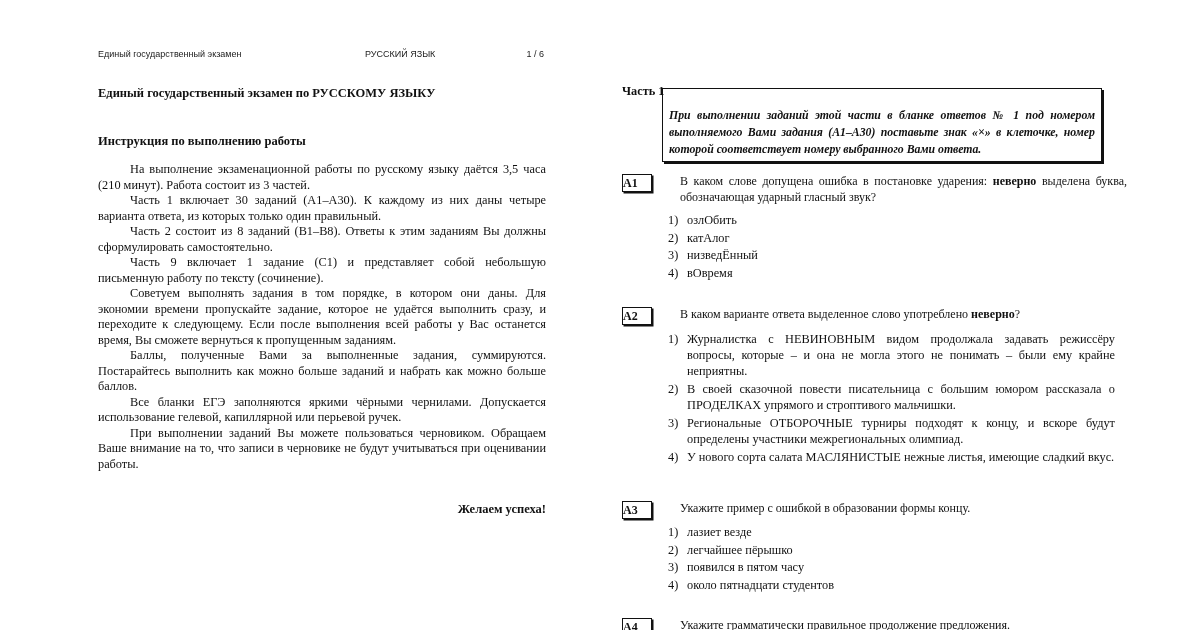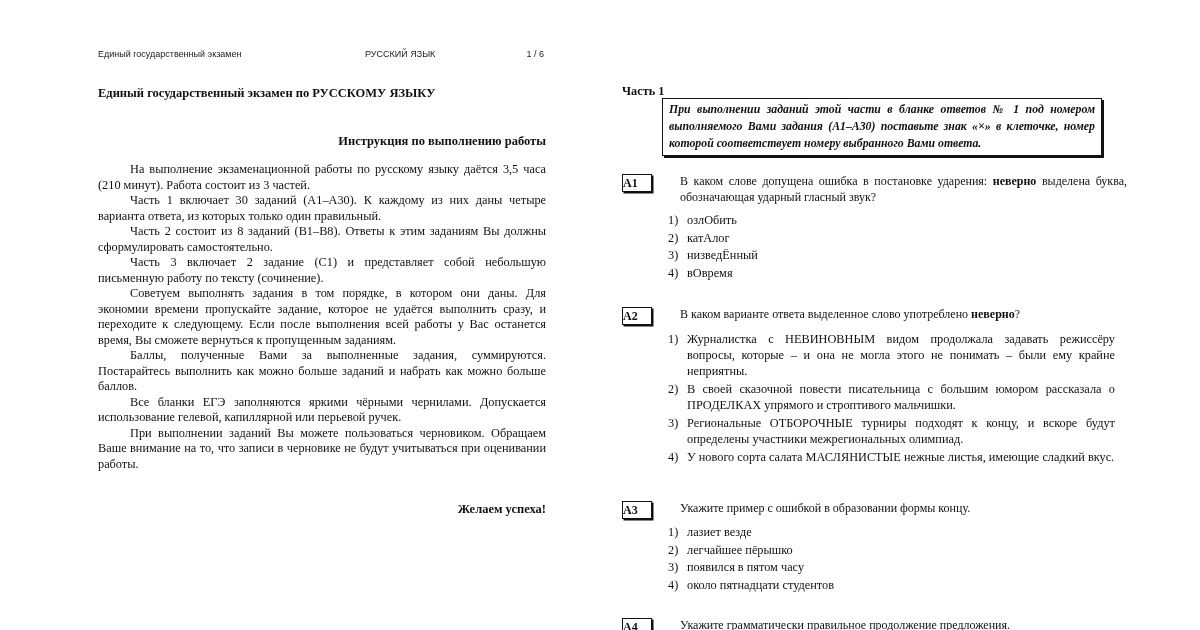--- a/index.html
+++ b/index.html
@@ -18,41 +18,41 @@
   }
   .running-header .rh-left { position: absolute; left: 0; top: 0; }
   .running-header .rh-center { position: absolute; left: 267px; top: 0; }
   .running-header .rh-right { position: absolute; right: 2px; top: 0; }
 
   .doc-title {
     position: absolute; top: 86px; left: 0; width: 448px; text-align: left;
     font-weight: bold; font-size: 12.5px; margin: 0;
   }
   .doc-subtitle {
-    position: absolute; top: 134px; left: 0; width: 448px; text-align: right;
+    position: absolute; top: 134px; left: 0; width: 448px; text-align: left;
     font-weight: bold; font-size: 12.5px; margin: 0;
   }
   .instructions {
     position: absolute; top: 162px; left: 0; width: 448px;
     font-size: 12.3px; line-height: 15.5px; text-align: justify;
   }
   .instructions p { margin: 0; text-indent: 32px; text-align-last: left; }
   .closing {
     position: absolute; top: 502px; left: 0; width: 448px; text-align: right;
     font-weight: bold; font-size: 12.5px; margin: 0;
   }
 
   .part-title {
     position: absolute; top: 84px; left: 0; width: 494px; 
     font-weight: bold; font-size: 12.3px; margin: 0;
   }
   .part-note {
-    position: absolute; top: 98px; left: 40px; width: 440px;
+    position: absolute; top: 88px; left: 40px; width: 440px;
     border: 1.5px solid #111; box-shadow: 2px 2px 0 #111;
-    padding: 2px 6px 3px 6px; box-sizing: border-box;
+    padding: 18px 6px 3px 6px; box-sizing: border-box;
     font-weight: bold; font-style: italic; font-size: 11.8px; line-height: 17px;
     text-align: justify; text-align-last: left;
   }
 
   .task { position: absolute; left: 0; width: 494px; }
   .task-code {
     position: absolute; left: 0; top: 0; width: 28px; height: 16px;
     border: 1px solid #111; box-shadow: 1.5px 1.5px 0 #111;
     font-weight: bold; font-size: 12px; line-height: 16px; text-align: left;
   }
@@ -84,21 +84,21 @@
     <span class="rh-right">1 / 6</span>
   </div>
 
   <h1 class="doc-title">Единый государственный экзамен по РУССКОМУ ЯЗЫКУ</h1>
   <h2 class="doc-subtitle">Инструкция по выполнению работы</h2>
 
   <div class="instructions">
     <p>На выполнение экзаменационной работы по русскому языку даётся 3,5 часа (210 минут). Работа состоит из 3 частей.</p>
     <p>Часть 1 включает 30 заданий (А1–А30). К каждому из них даны четыре варианта ответа, из которых только один правильный.</p>
     <p>Часть 2 состоит из 8 заданий (В1–В8). Ответы к этим заданиям Вы должны сформулировать самостоятельно.</p>
-    <p>Часть 3 включает 2 задание (С1) и представляет собой небольшую письменную работу по тексту (сочинение).</p>
+    <p>Часть 9 включает 1 задание (С1) и представляет собой небольшую письменную работу по тексту (сочинение).</p>
     <p>Советуем выполнять задания в том порядке, в котором они даны. Для экономии времени пропускайте задание, которое не удаётся выполнить сразу, и переходите к следующему. Если после выполнения всей работы у Вас останется время, Вы сможете вернуться к пропущенным заданиям.</p>
     <p>Баллы, полученные Вами за выполненные задания, суммируются. Постарайтесь выполнить как можно больше заданий и набрать как можно больше баллов.</p>
     <p>Все бланки ЕГЭ заполняются яркими чёрными чернилами. Допускается использование гелевой, капиллярной или перьевой ручек.</p>
     <p>При выполнении заданий Вы можете пользоваться черновиком. Обращаем Ваше внимание на то, что записи в черновике не будут учитываться при оценивании работы.</p>
   </div>
 
   <p class="closing">Желаем успеха!</p>
 </div>
 
 <div class="page page-right">

